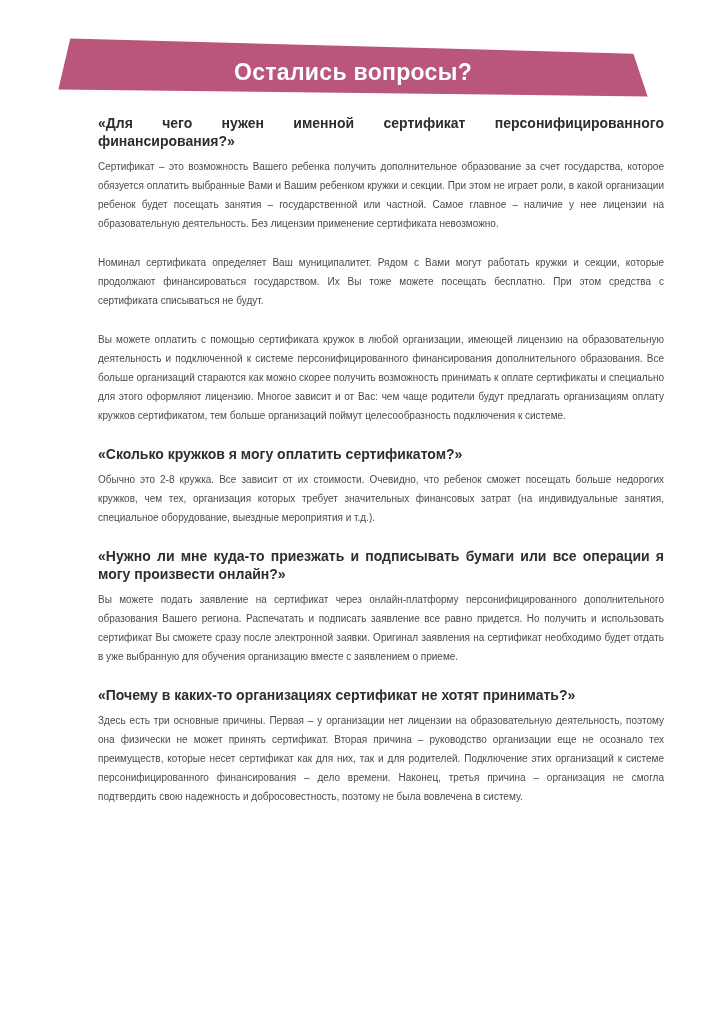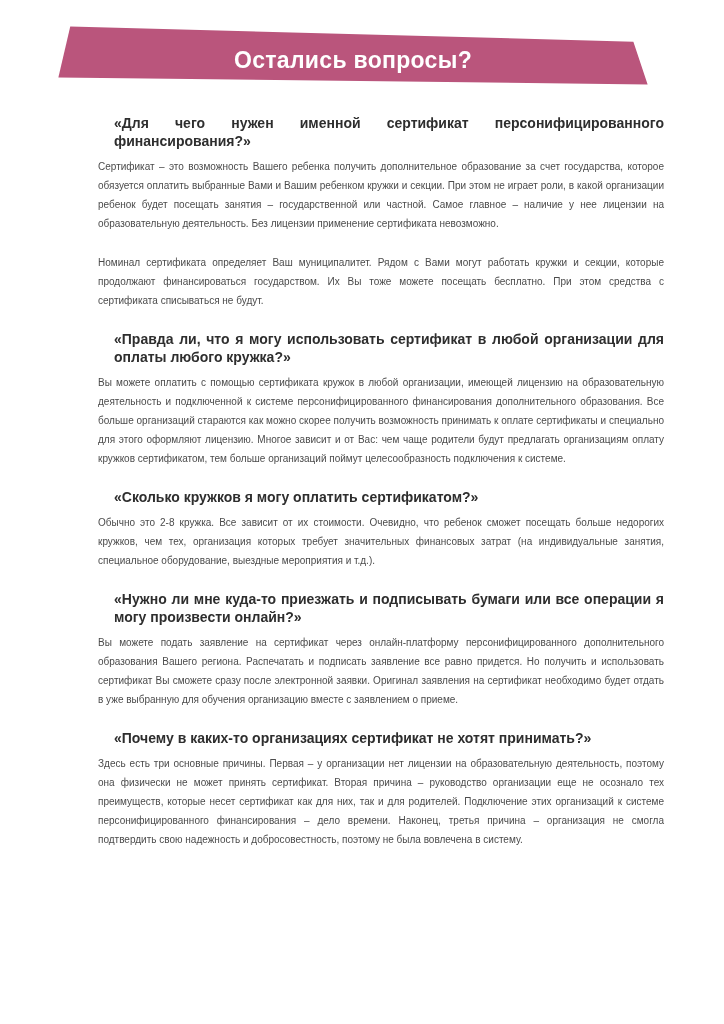--- a/index.html
+++ b/index.html
@@ -14,21 +14,21 @@
   .page {
     width: 724px;
     height: 1024px;
     background: #ffffff;
     position: relative;
   }
   
   .banner {
     position: absolute;
     left: 56px;
-    top: 24px;
+    top: 36px;
     width: 594px;
     height: 63px;
     background: #ba557c;
     clip-path: polygon(2.4% 4%, 97.2% 28%, 99.6% 96%, 0.4% 85%);
     display: flex;
     align-items: center;
     justify-content: center;
   }
   .banner-title {
     color: #ffffff;
@@ -45,21 +45,20 @@
     width: 566px;
   }
   .faq-item { margin-bottom: 20px; }
   .faq-question {
     font-size: 14px;
     font-weight: bold;
     color: #2e2e2e;
     line-height: 18px;
     text-align: justify;
     margin-bottom: 7px;
-    margin-left: 16px;
   }
   .faq-answer {
     font-size: 10px;
     font-weight: normal;
     color: #4b4b4b;
     line-height: 19px;
     text-align: justify;
   }
 </style>
 </head>
@@ -76,21 +75,20 @@
     <section class="faq-item">
       <h2 class="faq-question">«Для чего нужен именной сертификат персонифицированного финансирования?»</h2>
       <p class="faq-answer">Сертификат – это возможность Вашего ребенка получить дополнительное образование за счет государства, которое обязуется оплатить выбранные Вами и Вашим ребенком кружки и секции. При этом не играет роли, в какой организации ребенок будет посещать занятия – государственной или частной. Самое главное – наличие у нее лицензии на образовательную деятельность. Без лицензии применение сертификата невозможно.</p>
     </section>
 
     <section class="faq-item">
       <p class="faq-answer">Номинал сертификата определяет Ваш муниципалитет. Рядом с Вами могут работать кружки и секции, которые продолжают финансироваться государством. Их Вы тоже можете посещать бесплатно. При этом средства с сертификата списываться не будут.</p>
     </section>
 
     <section class="faq-item">
-      <h2 class="faq-question">«Правда ли, что я могу использовать сертификат в любой организации для оплаты любого кружка?»</h2>
       <p class="faq-answer">Вы можете оплатить с помощью сертификата кружок в любой организации, имеющей лицензию на образовательную деятельность и подключенной к системе персонифицированного финансирования дополнительного образования. Все больше организаций стараются как можно скорее получить возможность принимать к оплате сертификаты и специально для этого оформляют лицензию. Многое зависит и от Вас: чем чаще родители будут предлагать организациям оплату кружков сертификатом, тем больше организаций поймут целесообразность подключения к системе.</p>
     </section>
 
     <section class="faq-item">
       <h2 class="faq-question">«Сколько кружков я могу оплатить сертификатом?»</h2>
       <p class="faq-answer">Обычно это 2-8 кружка. Все зависит от их стоимости. Очевидно, что ребенок сможет посещать больше недорогих кружков, чем тех, организация которых требует значительных финансовых затрат (на индивидуальные занятия, специальное оборудование, выездные мероприятия и т.д.).</p>
     </section>
 
     <section class="faq-item">
       <h2 class="faq-question">«Нужно ли мне куда-то приезжать и подписывать бумаги или все операции я могу произвести онлайн?»</h2>

